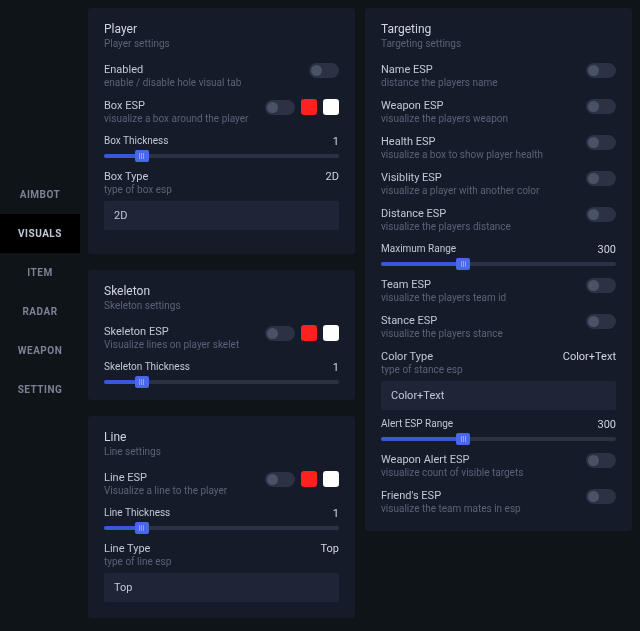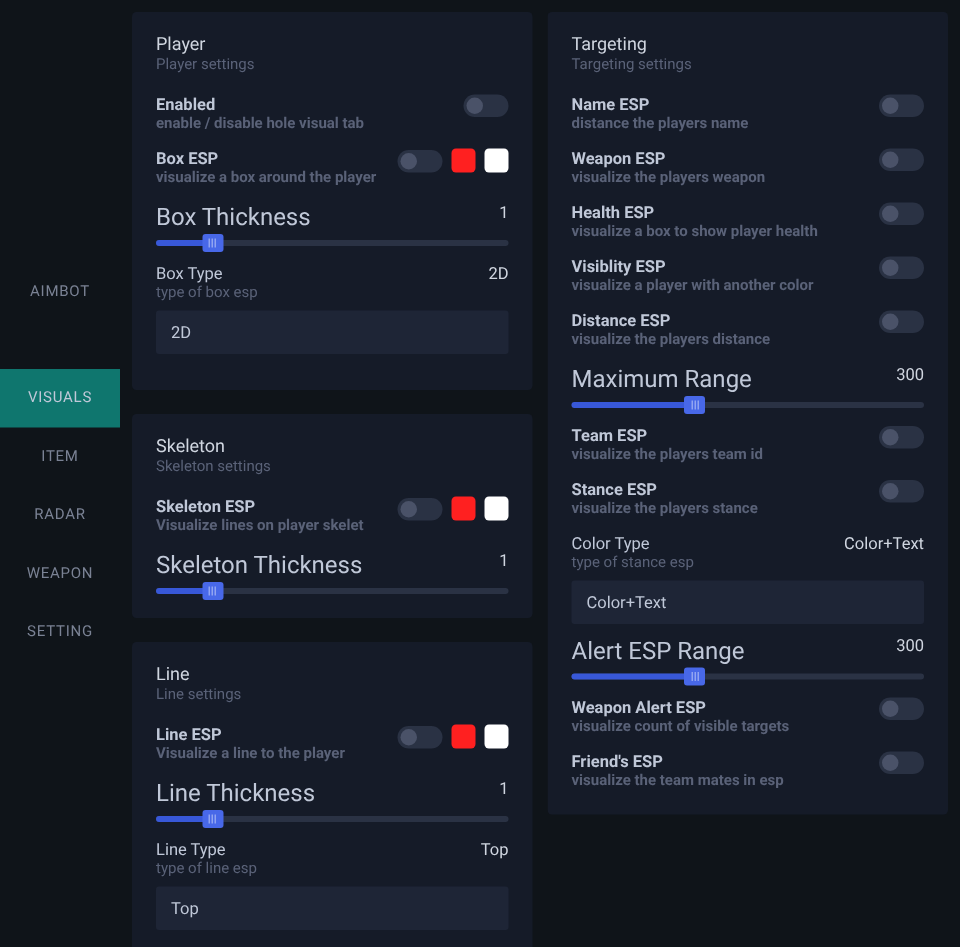--- a/index.html
+++ b/index.html
@@ -1,47 +1,47 @@
 <!DOCTYPE html>
 <html><head>
   <meta charset="utf-8">
   <style>
     * { margin: 0; padding: 0; box-sizing: border-box; font-family: -apple-system, BlinkMacSystemFont, "Segoe UI", Roboto, sans-serif; }
     body { background: #0f1419; color: #a0a8b8; width: 640px; height: 631px; overflow: hidden; display: flex; font-size: 11px; }
     
     .sidebar { width: 80px; flex-shrink: 0; padding-top: 175px; }
-    .sidebar-item { padding: 14px 0; text-align: center; font-size: 10px; color: #7a8294; cursor: pointer; letter-spacing: 0.5px; }
-    .sidebar-item.active { background: #0f766e; color: #c0c8d8; margin-top: 32px; }
+    .sidebar-item { padding: 14px 0; text-align: center; font-size: 10px; color: #7a8294; cursor: pointer; letter-spacing: 0.5px; font-weight: bold; }
+    .sidebar-item.active { background: #000000; color: #c0c8d8; }
     
     .content { flex: 1; display: flex; gap: 10px; padding: 8px 8px 0 8px; overflow: hidden; }
     .col { flex: 1; display: flex; flex-direction: column; gap: 16px; overflow-y: auto; }
     .col::-webkit-scrollbar { width: 0; }
     
     .panel { background: #151b28; border-radius: 3px; padding: 14px 16px 16px 16px; }
     .panel-title { color: #d0d6e0; font-size: 12px; margin-bottom: 2px; }
     .panel-sub { color: #5a6278; font-size: 10px; margin-bottom: 14px; }
     
-    .row { display: flex; align-items: flex-start; justify-content: space-between; margin-bottom: 10px; min-height: 26px; font-weight: bold; }
+    .row { display: flex; align-items: flex-start; justify-content: space-between; margin-bottom: 10px; min-height: 26px; }
     .row:last-child { margin-bottom: 0; }
     .row-left { flex: 1; }
     .row-title { color: #c0c8d8; font-size: 11px; margin-bottom: 1px; }
     .row-sub { color: #5a6278; font-size: 10px; }
     .row-right { display: flex; align-items: center; gap: 6px; }
     .row-value { color: #d0d6e0; font-size: 11px; }
     
     .toggle { width: 30px; height: 15px; background: #2a3244; border-radius: 8px; position: relative; cursor: pointer; }
     .toggle::after { content: ""; position: absolute; width: 11px; height: 11px; background: #4a5268; border-radius: 50%; top: 2px; left: 2px; }
     
     .swatch { width: 16px; height: 16px; border-radius: 3px; cursor: pointer; }
     .sw-red { background: #ff2020; }
     .sw-white { background: #ffffff; }
     
     .slider-row { margin-bottom: 12px; }
     .slider-head { display: flex; justify-content: space-between; margin-bottom: 6px; }
-    .slider-label { color: #c0c8d8; font-size: 16px; }
+    .slider-label { color: #c0c8d8; font-size: 10px; }
     .slider-val { color: #d0d6e0; font-size: 11px; }
     .slider-track { height: 4px; background: #2a3244; border-radius: 2px; position: relative; }
     .slider-fill { position: absolute; left: 0; top: 0; bottom: 0; background: #3858d8; border-radius: 2px; }
     .slider-thumb { position: absolute; top: -4px; width: 14px; height: 12px; background: #4868e8; border-radius: 2px; transform: translateX(-50%); display: flex; align-items: center; justify-content: center; gap: 1px; }
     .slider-thumb::before, .slider-thumb::after { content: ""; width: 1px; height: 6px; background: rgba(255,255,255,0.4); }
     .slider-thumb span { width: 1px; height: 6px; background: rgba(255,255,255,0.4); }
     
     .select-row { margin-bottom: 8px; }
     .select-head { display: flex; justify-content: space-between; margin-bottom: 2px; }
     .select-box { margin-top: 6px; background: #1e2536; padding: 8px 10px; color: #c0c8d8; font-size: 11px; border-radius: 2px; cursor: pointer; }

